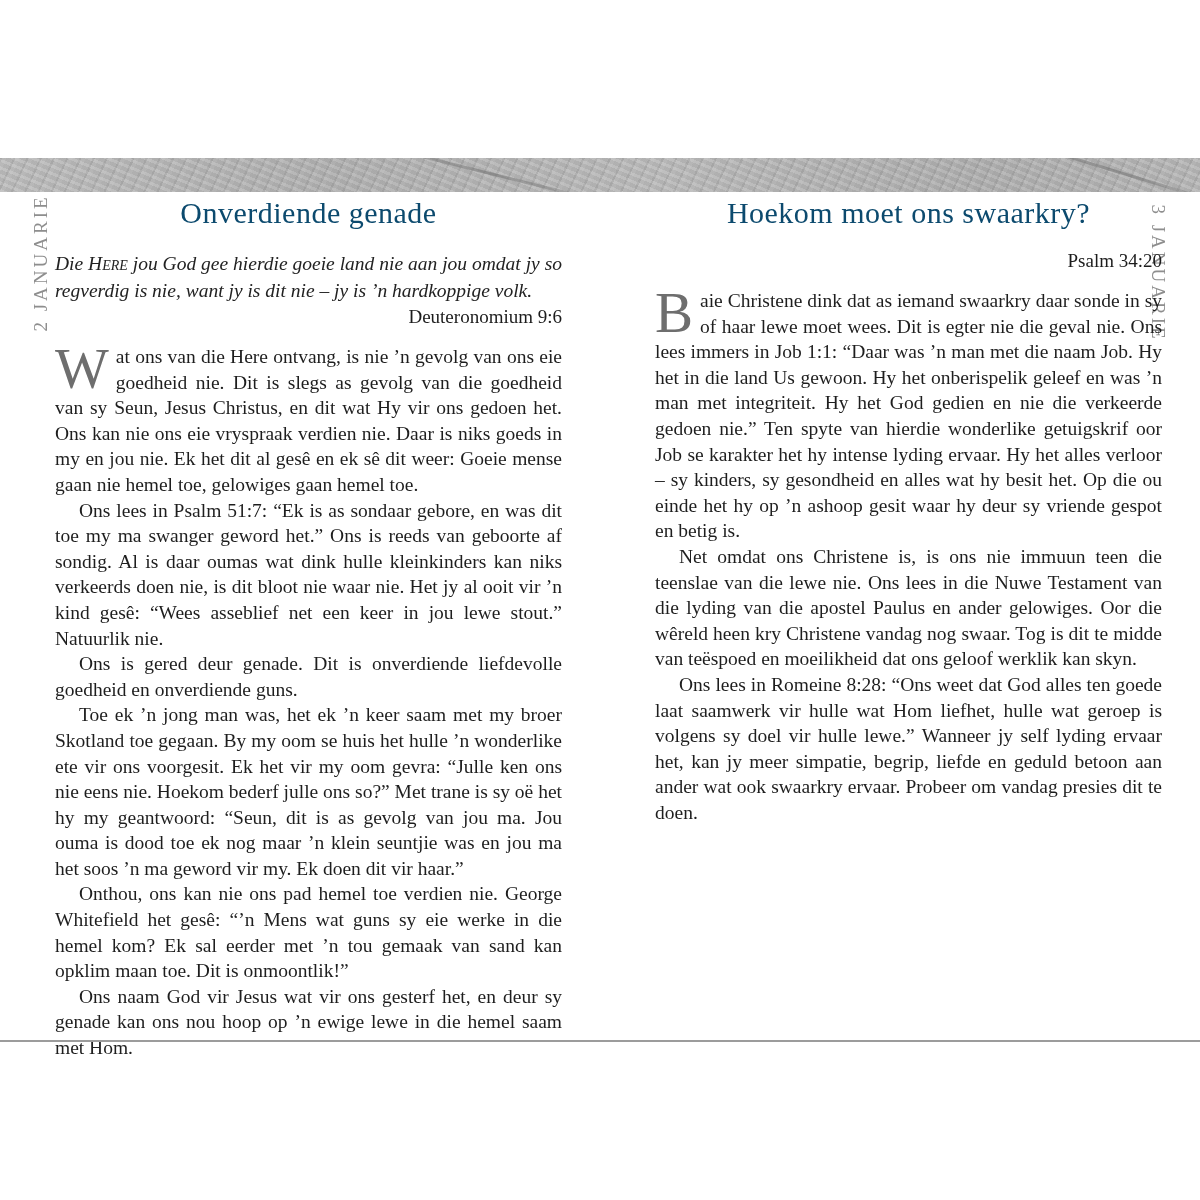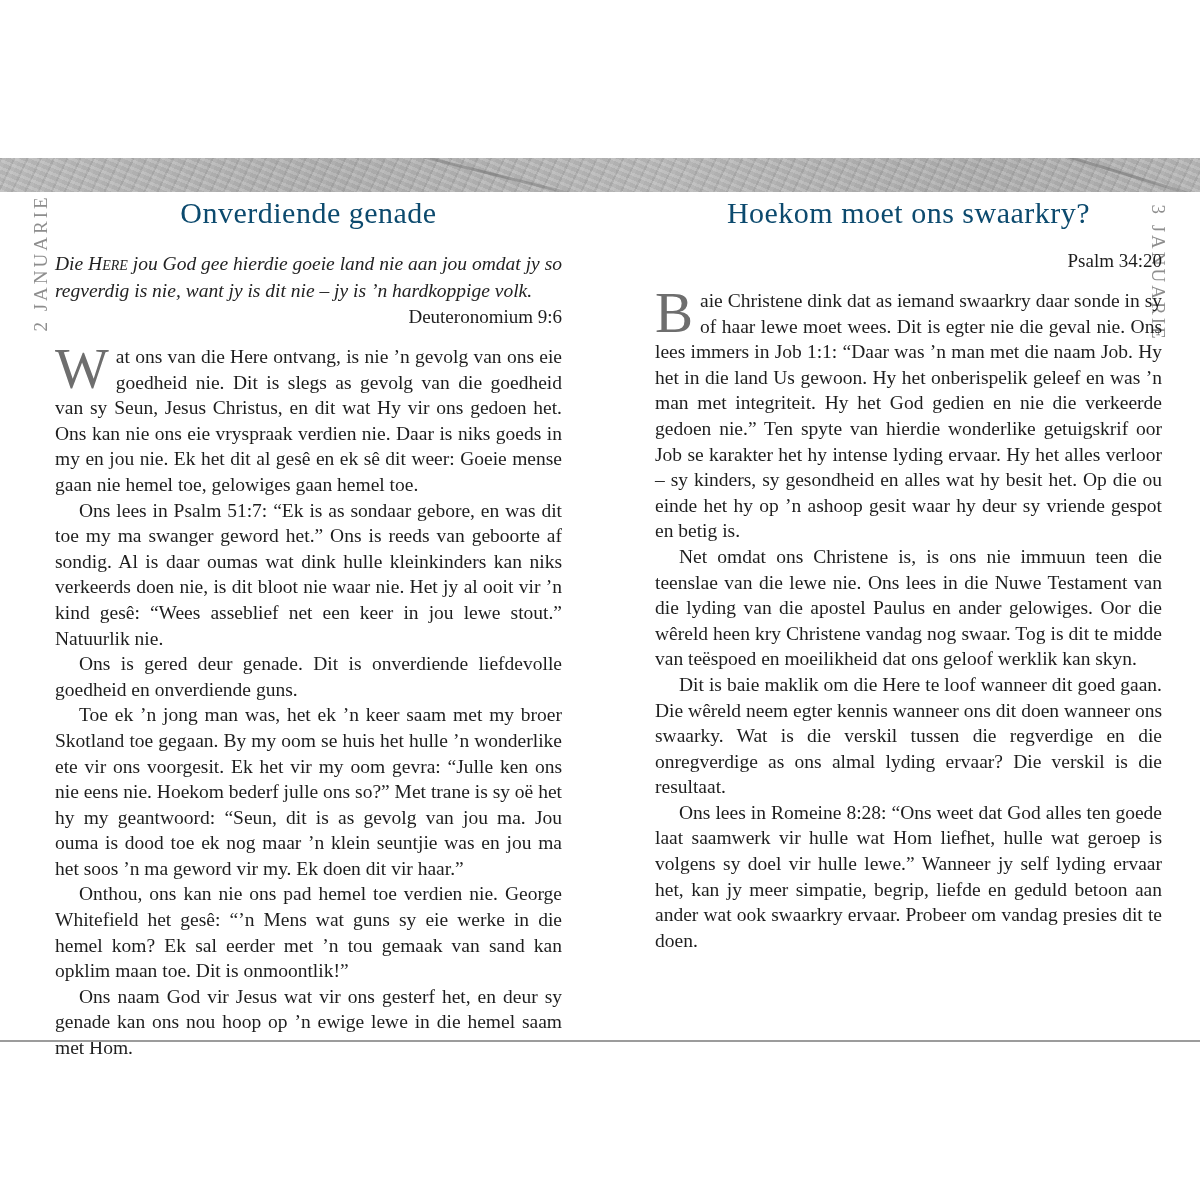--- a/index.html
+++ b/index.html
@@ -105,20 +105,19 @@
       <p>Ons naam God vir Jesus wat vir ons gesterf het, en deur sy genade kan ons nou hoop op ’n ewige lewe in die hemel saam met Hom.</p>
     </div>
   </div>
 
   <div class="page right-page">
     <h1>Hoekom moet ons swaarkry?</h1>
     <p class="reference">Psalm 34:20</p>
     <div class="body-text">
       <p class="first"><span class="dropcap">B</span><span>aie Christene dink dat as iemand swaarkry daar sonde in sy of haar lewe moet wees. Dit is egter nie die geval nie. Ons lees immers in Job 1:1: “Daar was ’n man met die naam Job. Hy het in die land Us gewoon. Hy het onberispelik geleef en was ’n man met integriteit. Hy het God gedien en nie die verkeerde gedoen nie.” Ten spyte van hierdie wonderlike getuigskrif oor Job se karakter het hy intense lyding ervaar. Hy het alles verloor – sy kinders, sy gesondheid en alles wat hy besit het. Op die ou einde het hy op ’n ashoop gesit waar hy deur sy vriende gespot en betig is.</span></p>
       <p>Net omdat ons Christene is, is ons nie immuun teen die teenslae van die lewe nie. Ons lees in die Nuwe Testament van die lyding van die apostel Paulus en ander gelowiges. Oor die wêreld heen kry Christene vandag nog swaar. Tog is dit te midde van teëspoed en moeilikheid dat ons geloof werklik kan skyn.</p>
-      <p>Dit is baie maklik om die Here te loof wanneer dit goed gaan. Die wêreld neem egter kennis wanneer ons dit doen wanneer ons swaarky. Wat is die verskil tussen die regverdige en die onregverdige as ons almal lyding ervaar? Die verskil is die resultaat.</p>
       <p>Ons lees in Romeine 8:28: “Ons weet dat God alles ten goede laat saamwerk vir hulle wat Hom liefhet, hulle wat geroep is volgens sy doel vir hulle lewe.” Wanneer jy self lyding ervaar het, kan jy meer simpatie, begrip, liefde en geduld betoon aan ander wat ook swaarkry ervaar. Probeer om vandag presies dit te doen.</p>
     </div>
   </div>
 
   <div class="bottom-rule"></div>
 
 </div>
 
 </body></html>

